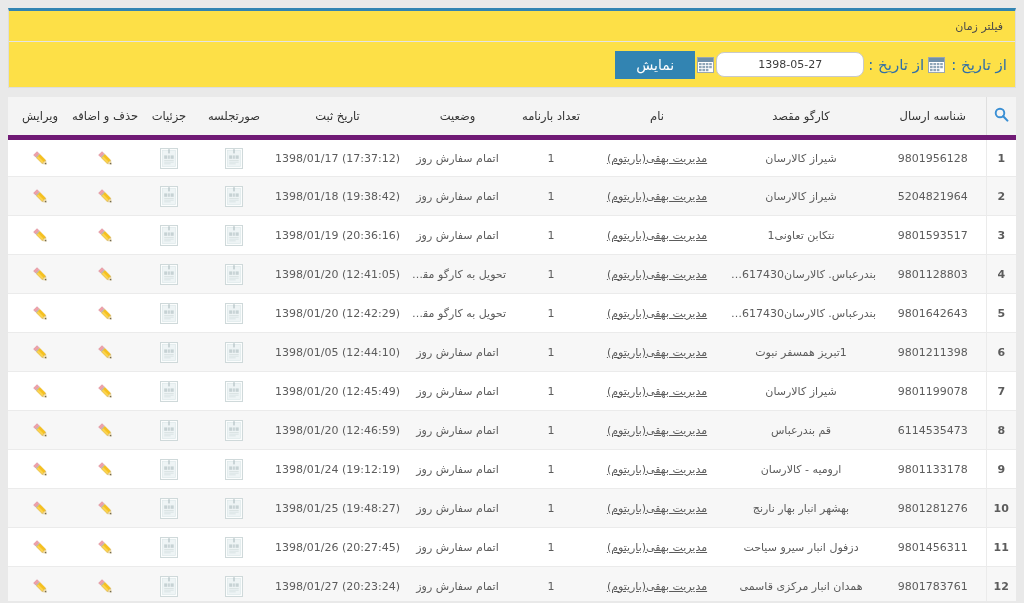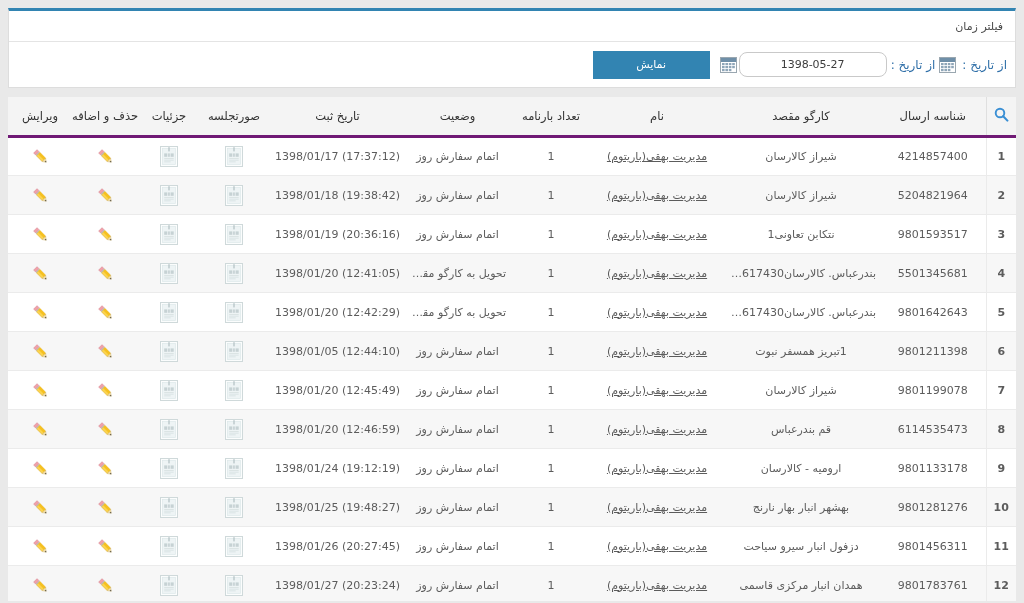--- a/index.html
+++ b/index.html
@@ -18,21 +18,21 @@
     direction: rtl;
   }
 
   
   .filter-panel {
     position: absolute;
     top: 8px;
     right: 8px;
     left: 8px;
     height: 80px;
-    background: #ffffff;
+    background: #fde047;
     border: 1px solid #dddddd;
     border-top: 3px solid #3284b2;
     box-sizing: border-box;
   }
   .filter-panel-head {
     height: 31px;
     border-bottom: 1px solid #e4e4e4;
     display: flex;
     align-items: center;
     justify-content: flex-start;
@@ -48,21 +48,21 @@
     height: 45px;
     display: flex;
     flex-direction: row;
     align-items: center;
     justify-content: flex-start;
     padding: 0 6px 0 0;
     box-sizing: border-box;
     gap: 0px;
   }
   .field-label {
-    font-size: 12px;
+    font-size: 15px;
     color: #2f6fa8;
     white-space: nowrap;
     margin: 0 2px 0 4px;
     direction: rtl;
   }
   .date-input {
     width: 148px;
     height: 25px;
     border: 1px solid #c9c9c9;
     border-radius: 8px;
@@ -79,29 +79,28 @@
   .cal-btn {
     width: 17px;
     height: 16px;
     margin: 0 2px;
     display: inline-block;
     flex: 0 0 auto;
     cursor: pointer;
     line-height: 0;
   }
   .show-btn {
-    width: 117px;
+    width: 80px;
     height: 28px;
     background: #3284b2;
     border: none;
     color: #ffffff;
-    font-size: 11px;
+    font-size: 14px;
     font-family: "DejaVu Sans", "Liberation Sans", sans-serif;
     cursor: pointer;
-    margin-right: 8px;
     padding: 0;
   }
 
   
   .table-wrap {
     position: absolute;
     top: 97px;
     right: 8px;
     left: 8px;
     bottom: 2px;
@@ -110,21 +109,21 @@
   }
   table.grid {
     width: 100%;
     border-collapse: collapse;
     table-layout: fixed;
     direction: rtl;
   }
   table.grid thead th {
     height: 38px;
     background: #f4f4f4;
-    border-bottom: 3px solid #701a75;
+    border-bottom: 5px solid #701a75;
     font-size: 11.5px;
     font-weight: normal;
     color: #333333;
     text-align: center;
     padding: 0;
     white-space: nowrap;
   }
   table.grid tbody td {
     height: 39px;
     border-bottom: 1px solid #ebebeb;
@@ -271,21 +270,21 @@
           <th>صورتجلسه</th>
           <th>جزئیات</th>
           <th>حذف و اضافه</th>
           <th>ویرایش</th>
           <th>تایید تجمیع</th>
         </tr>
       </thead>
       <tbody id="table-body">
   <tr>
     <td class="c-rownum">1</td>
-    <td class="c-id">4214857400</td>
+    <td class="c-id">9801956128</td>
     <td class="c-dest">شیراز کالارسان</td>
     <td class="c-name">مدیریت بهقی(باریتوم)</td>
     <td class="c-count">1</td>
     <td class="c-status">اتمام سفارش روز</td>
     <td class="c-date">1398/01/17 (17:37:12)</td>
     <td>
       <span class="icon-cell">
                 <span class="doc-icon"><svg width="18" height="21" viewBox="0 0 18 21">
                     <rect x="0.5" y="0.5" width="17" height="20" fill="#fbfdfd" stroke="#cfd9da"></rect>
                     <rect x="2.6" y="2.6" width="12.8" height="15.8" fill="#eef4f5" stroke="#dde7e8" stroke-width="0.7"></rect>
@@ -508,21 +507,21 @@
                   </svg></span>
               </span>
     </td>
     <td>
       
     </td>
   </tr>
 
   <tr>
     <td class="c-rownum">4</td>
-    <td class="c-id">5501345681</td>
+    <td class="c-id">9801128803</td>
     <td class="c-dest">بندرعباس. کالارسان07633617430</td>
     <td class="c-name">مدیریت بهقی(باریتوم)</td>
     <td class="c-count">1</td>
     <td class="c-status">تحویل به کارگو مقصد</td>
     <td class="c-date">1398/01/20 (12:41:05)</td>
     <td>
       <span class="icon-cell">
                 <span class="doc-icon"><svg width="18" height="21" viewBox="0 0 18 21">
                     <rect x="0.5" y="0.5" width="17" height="20" fill="#fbfdfd" stroke="#cfd9da"></rect>
                     <rect x="2.6" y="2.6" width="12.8" height="15.8" fill="#eef4f5" stroke="#dde7e8" stroke-width="0.7"></rect>

